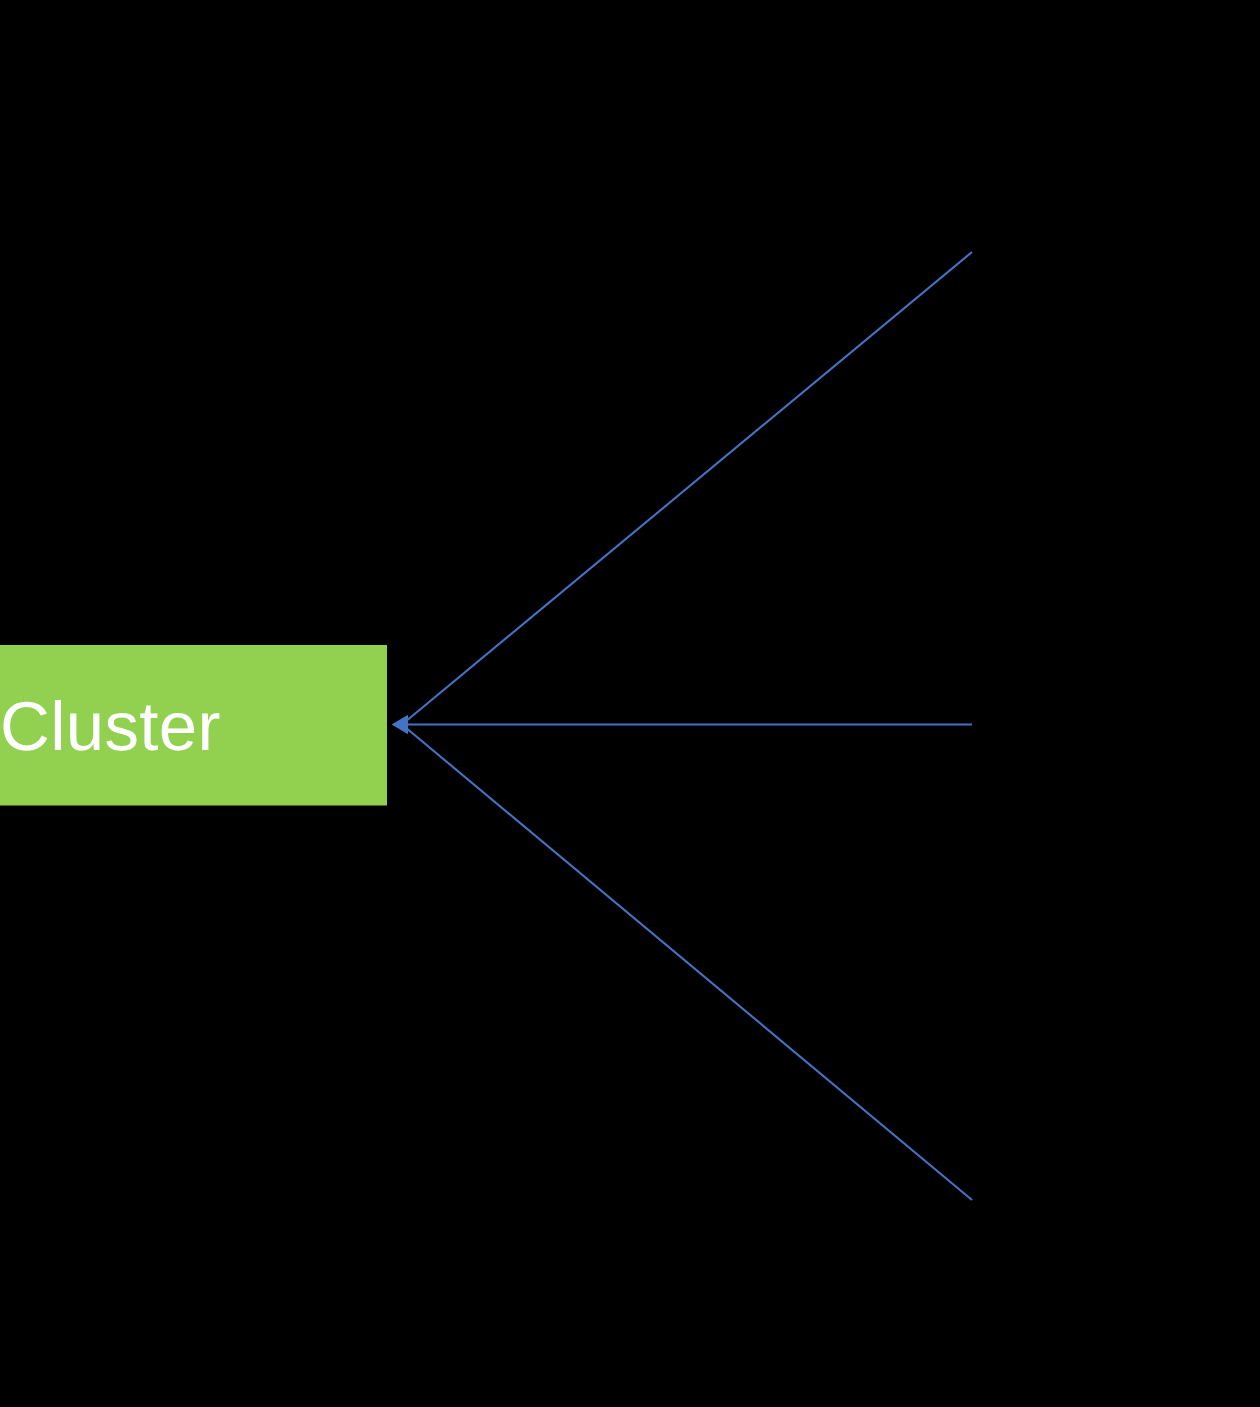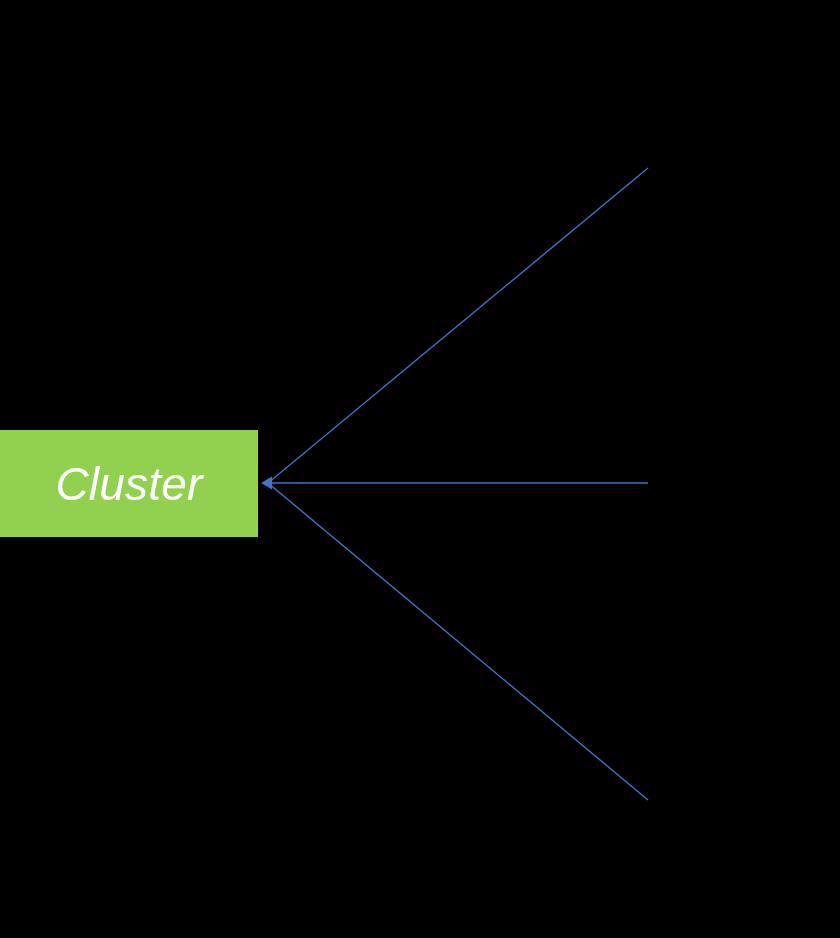--- a/index.html
+++ b/index.html
@@ -27,22 +27,21 @@
     height: 938px;
     display: block;
   }
 
   
   .node-box {
     position: absolute;
     box-sizing: border-box;
     display: flex;
     align-items: center;
-    justify-content: center;
-    font-style: italic;
+    justify-content: flex-start;
   }
 
   #cluster-node {
     left: 0px;
     top: 430px;
     width: 258px;
     height: 107px;
     background: #92D050;
   }
 

